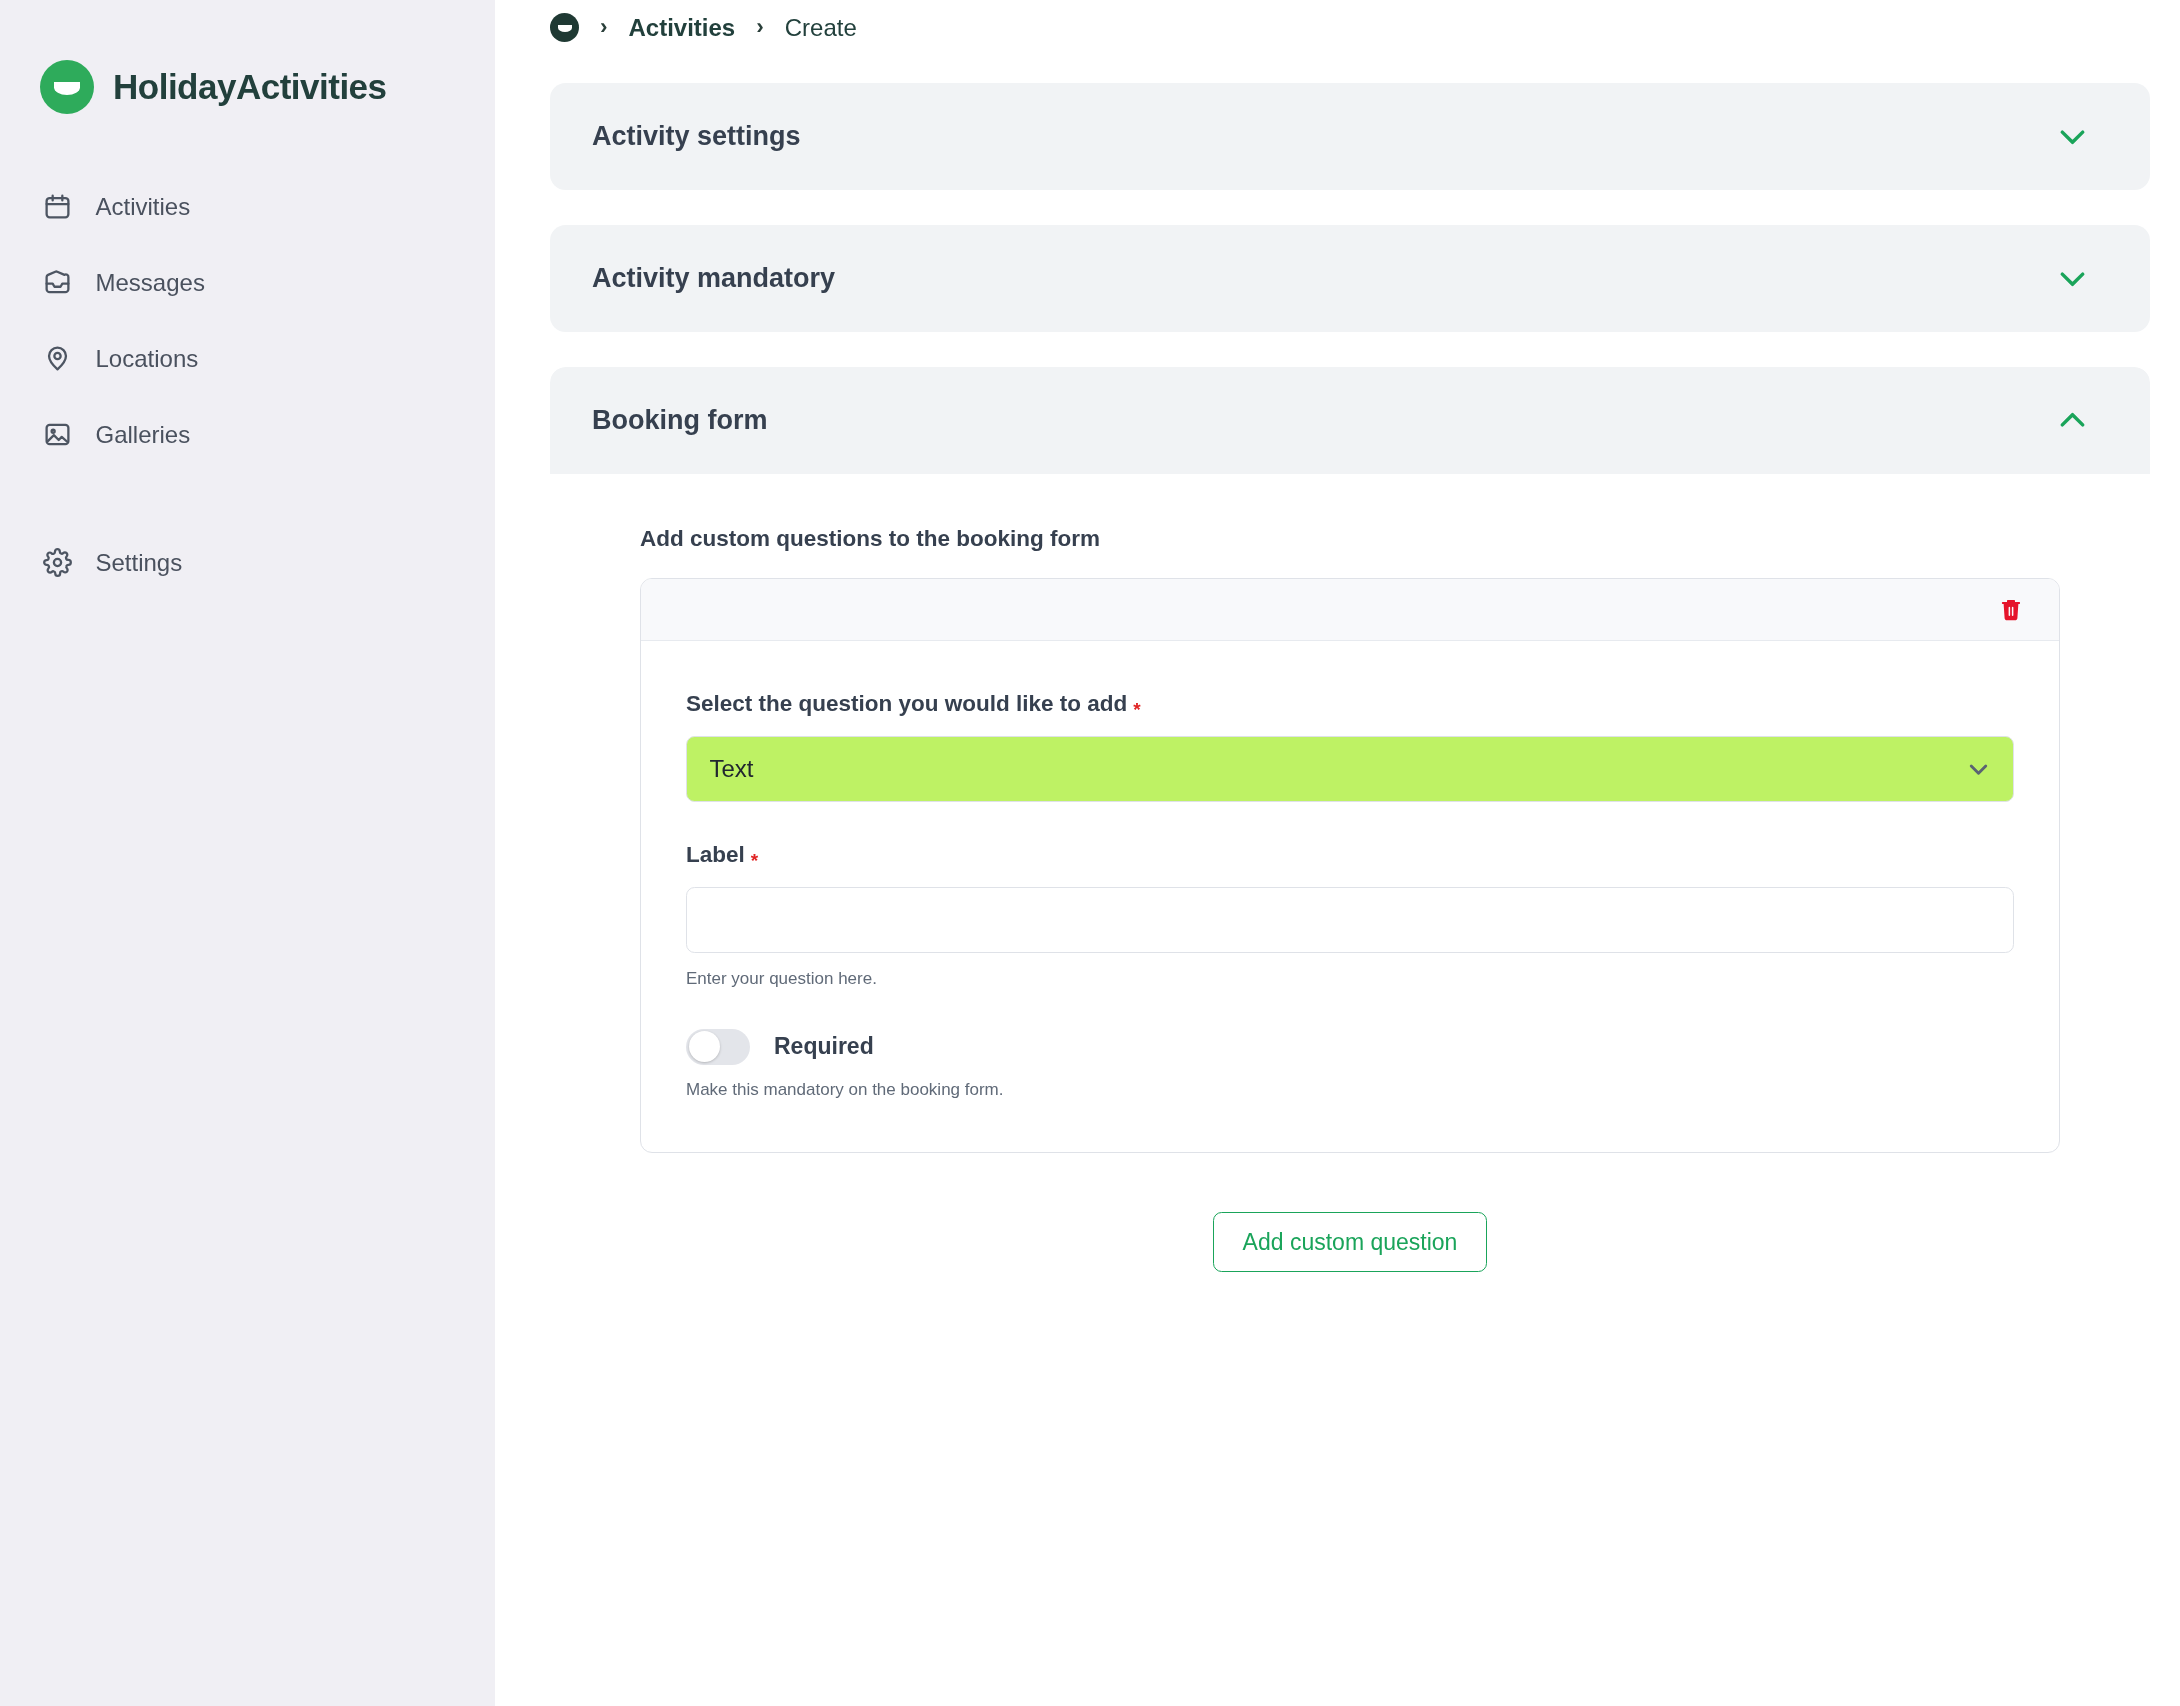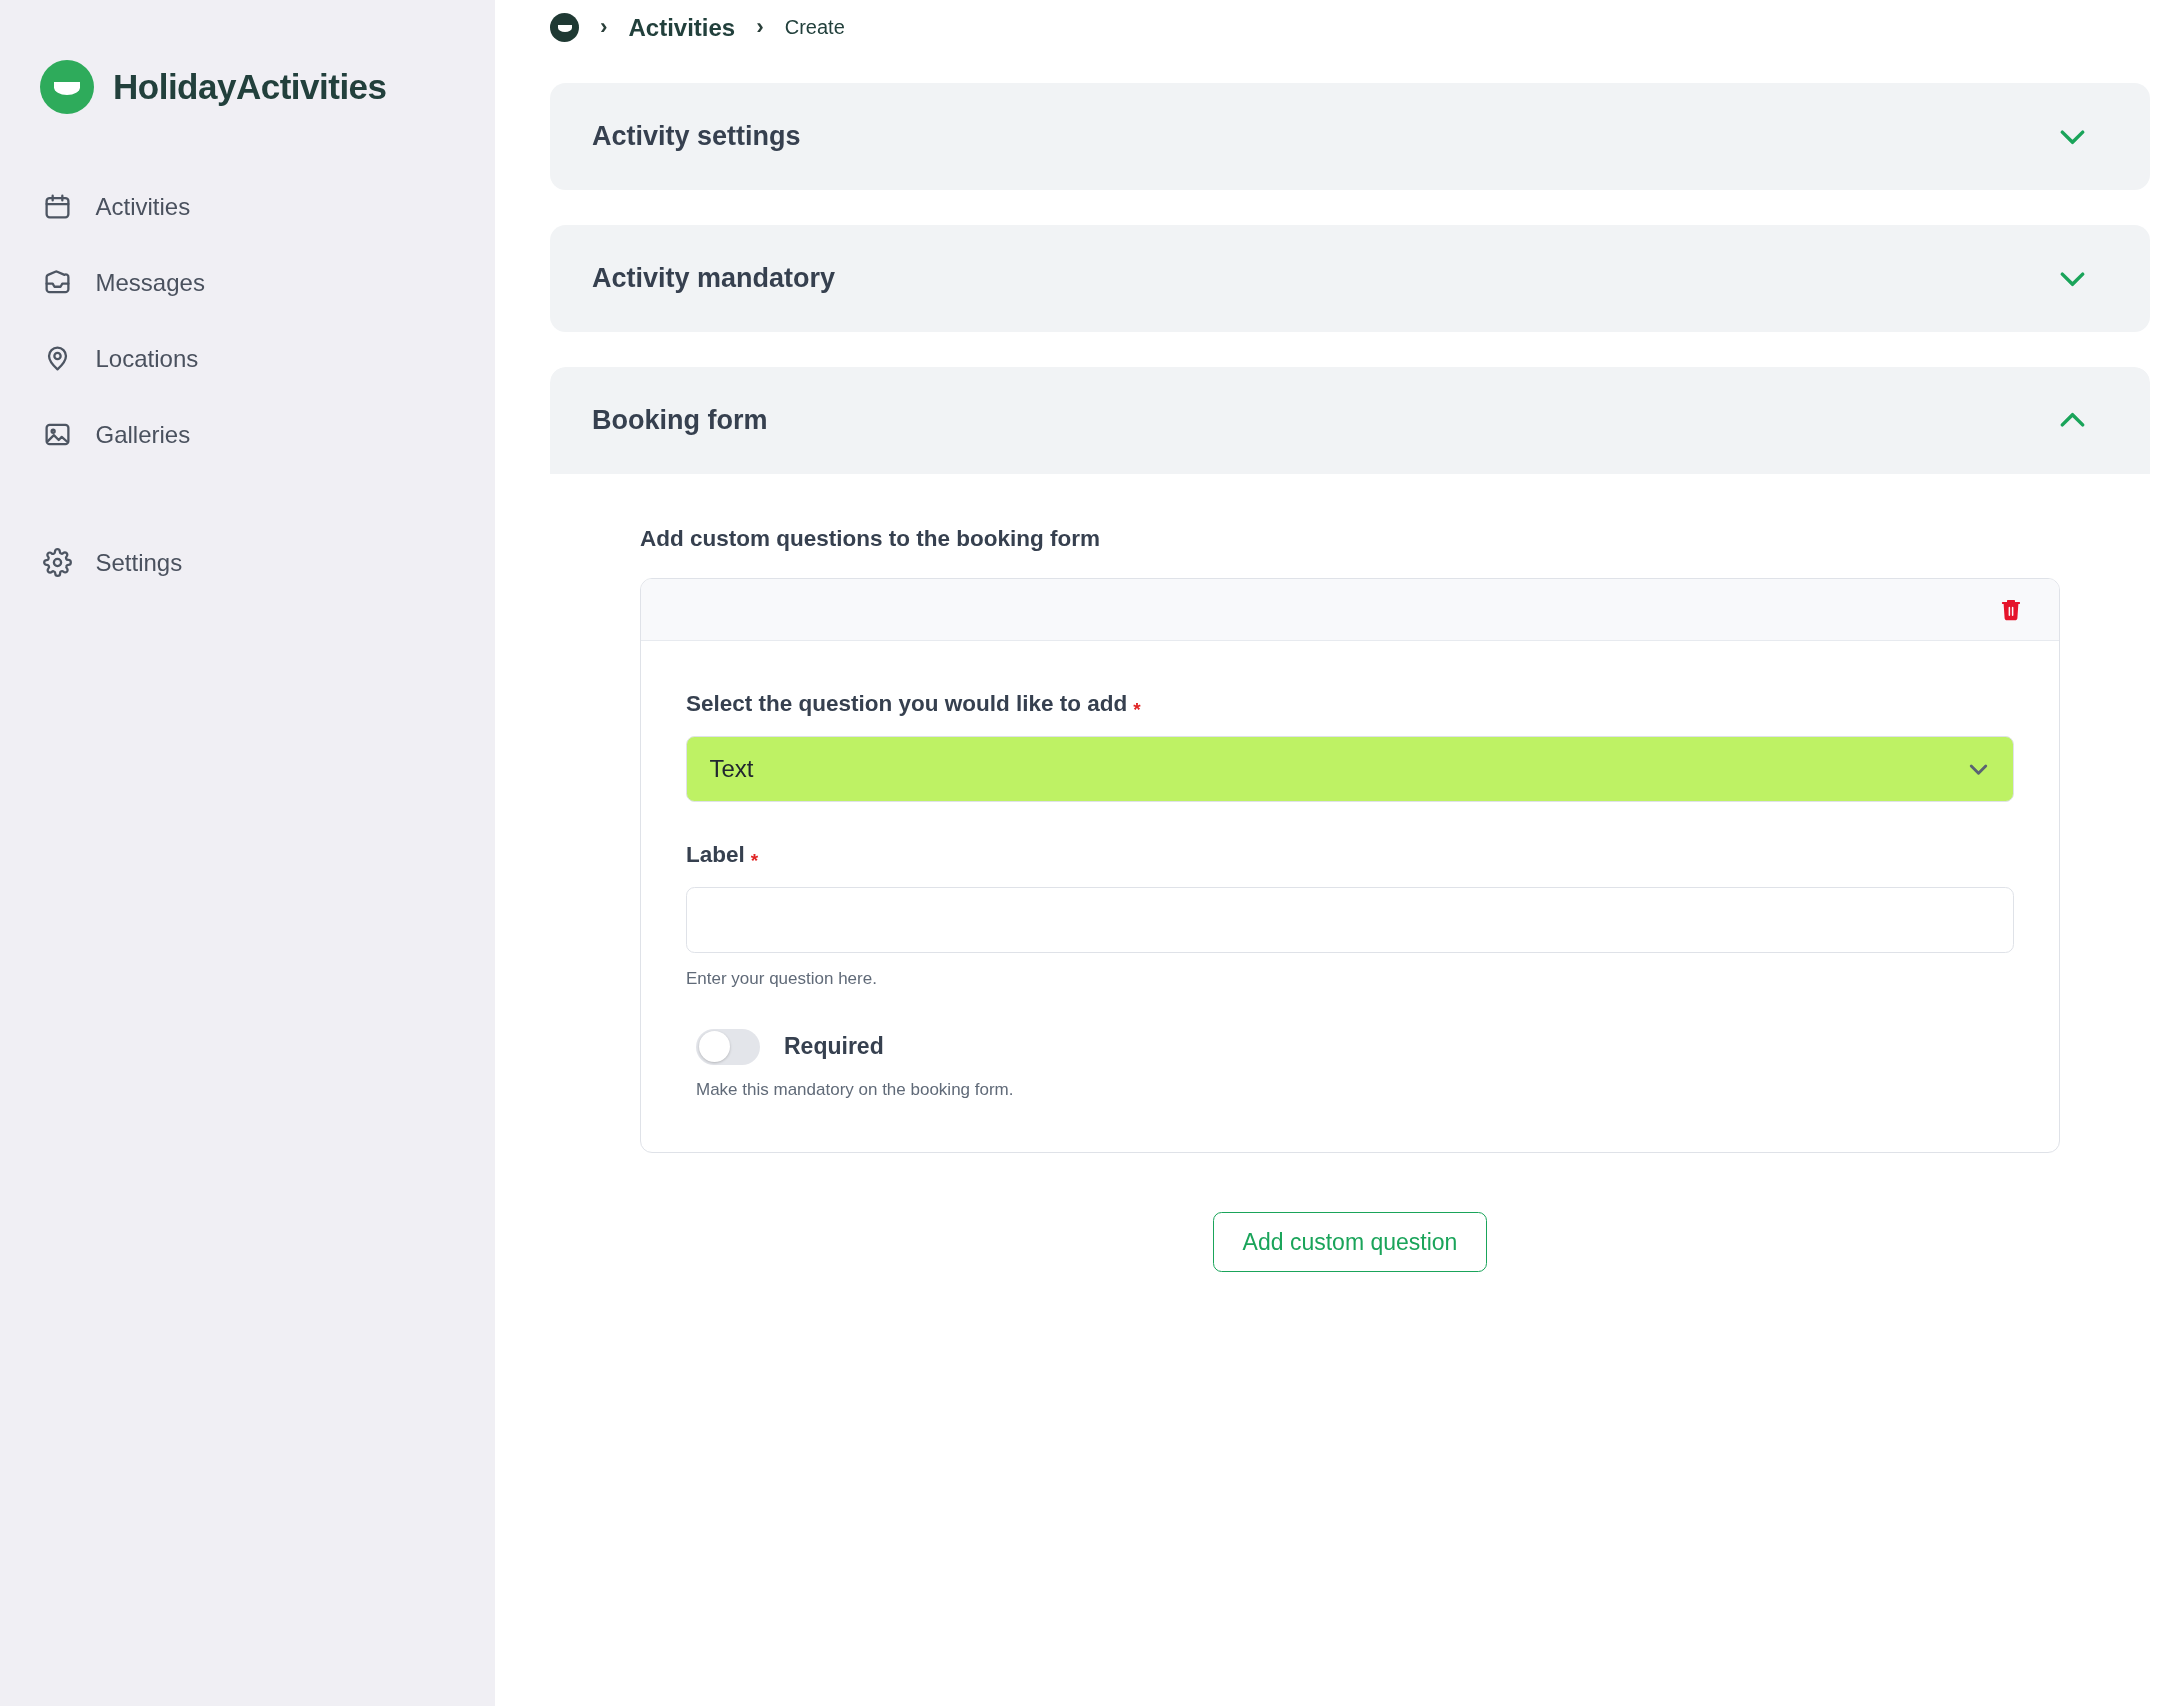--- a/index.html
+++ b/index.html
@@ -130,21 +130,21 @@
     font-weight: 600;
   }
   .bc-link {
     font-size: 24px;
     font-weight: 700;
     color: #22403c;
     white-space: nowrap;
     cursor: pointer;
   }
   .bc-current {
-    font-size: 20px;
+    font-size: 24px;
     font-weight: 400;
     color: #22403c;
     white-space: nowrap;
   }
 
   
   .panel {
     margin-top: 35px;
     border-radius: 15.6px;
     overflow: hidden;
@@ -218,21 +218,21 @@
     align-items: center;
     justify-content: center;
     color: #e5142b;
     cursor: pointer;
   }
   .trash-btn svg { display: block; }
 
   .qcard-body { padding: 50px 45px 52px 45px; }
 
   .field { margin-bottom: 40px; }
-  .field:last-child { margin-bottom: 0; margin-left: 10px; }
+  .field:last-child { margin-bottom: 0; }
 
   .f-label {
     font-size: 22.5px;
     font-weight: 700;
     color: #36404f;
     margin-bottom: 19px;
     display: flex;
     align-items: flex-end;
     gap: 6px;
   }

